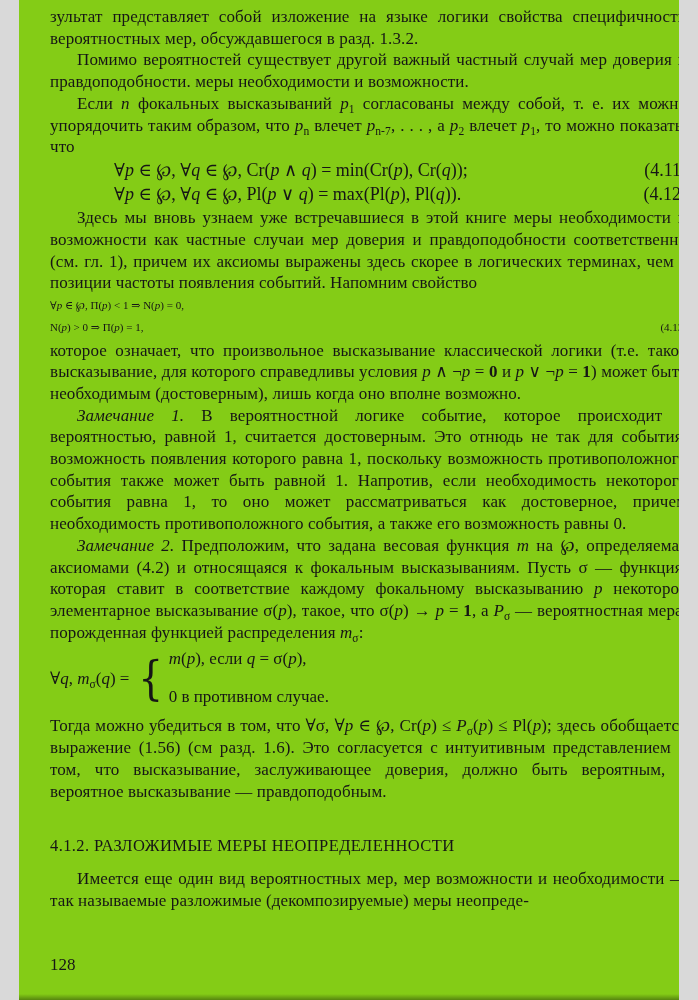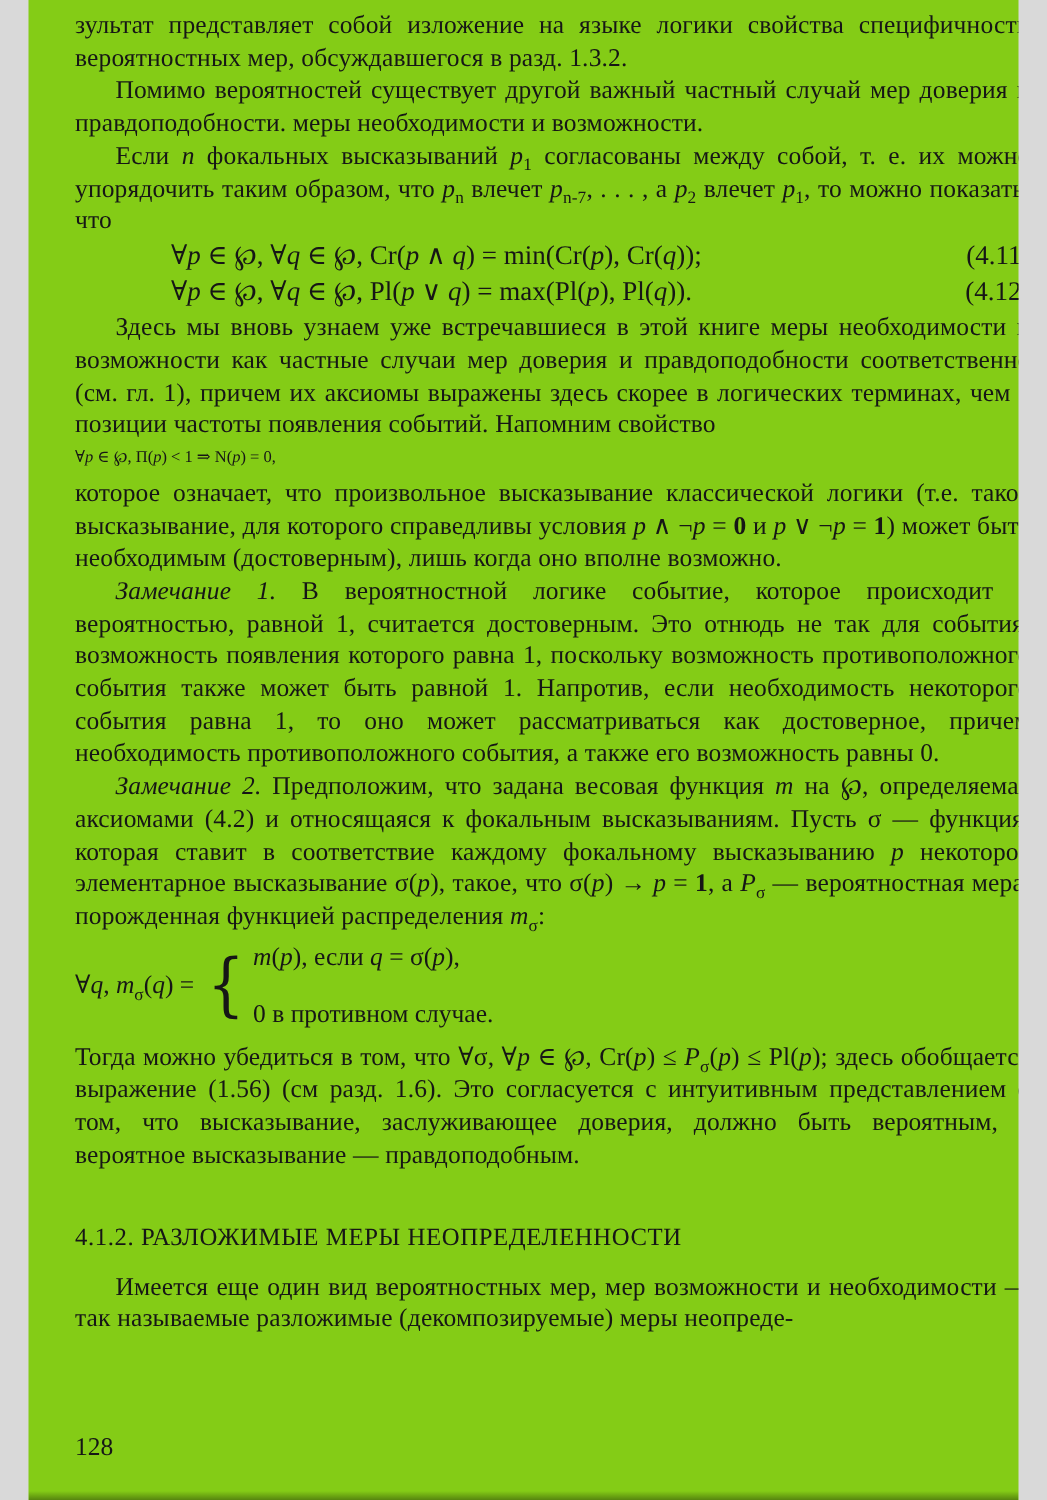--- a/index.html
+++ b/index.html
@@ -118,20 +118,24 @@
       <span class="eq-body">∀<i>p</i> ∈ ℘, ∀<i>q</i> ∈ ℘, Pl(<i>p</i> ∨ <i>q</i>) = max(Pl(<i>p</i>), Pl(<i>q</i>)).</span>
       <span class="eq-num">(4.12)</span>
     </div>
 
     <p class="indent">Здесь мы вновь узнаем уже встречавшиеся в этой книге меры необходимости и возможности как частные случаи мер доверия и правдоподобности соответственно (см. гл. 1), причем их аксиомы выражены здесь скорее в логических терминах, чем с позиции частоты появления событий. Напомним свойство</p>
 
     <div class="eqgroup">
       <div class="eq-line">
         <span>∀<i>p</i> ∈ ℘, П(<i>p</i>) &lt; 1 ⇒ N(<i>p</i>) = 0,</span>
       </div>
+      <div class="eq-line">
+        <span>N(<i>p</i>) &gt; 0 ⇒ П(<i>p</i>) = 1,</span>
+        <span class="eq-num">(4.13)</span>
+      </div>
     </div>
 
     <p>которое означает, что произвольное высказывание классической логики (т.е. такое высказывание, для которого справедливы условия <i>p</i> ∧ ¬<i>p</i> = <b>0</b> и <i>p</i> ∨ ¬<i>p</i> = <b>1</b>) может быть необходимым (достоверным), лишь когда оно вполне возможно.</p>
 
     <p class="indent"><i>Замечание 1.</i> В вероятностной логике событие, которое происходит с вероятностью, равной 1, считается достоверным. Это отнюдь не так для события, возможность появления которого равна 1, поскольку возможность противоположного события также может быть равной 1. Напротив, если необходимость некоторого события равна 1, то оно может рассматриваться как достоверное, причем необходимость противоположного события, а также его возможность равны 0.</p>
 
     <p class="indent"><i>Замечание 2.</i> Предположим, что задана весовая функция <i>m</i> на ℘, определяемая аксиомами (4.2) и относящаяся к фокальным высказываниям. Пусть σ — функция, которая ставит в соответствие каждому фокальному высказыванию <i>p</i> некоторое элементарное высказывание σ(<i>p</i>), такое, что σ(<i>p</i>) → <i>p</i> = <b>1</b>, а <i>P</i><sub>σ</sub> — вероятностная мера, порожденная функцией распределения <i>m</i><sub>σ</sub>:</p>
 
     <div class="cases">
       <span class="lead">∀<i>q</i>, <i>m</i><sub>σ</sub>(<i>q</i>) =</span>

